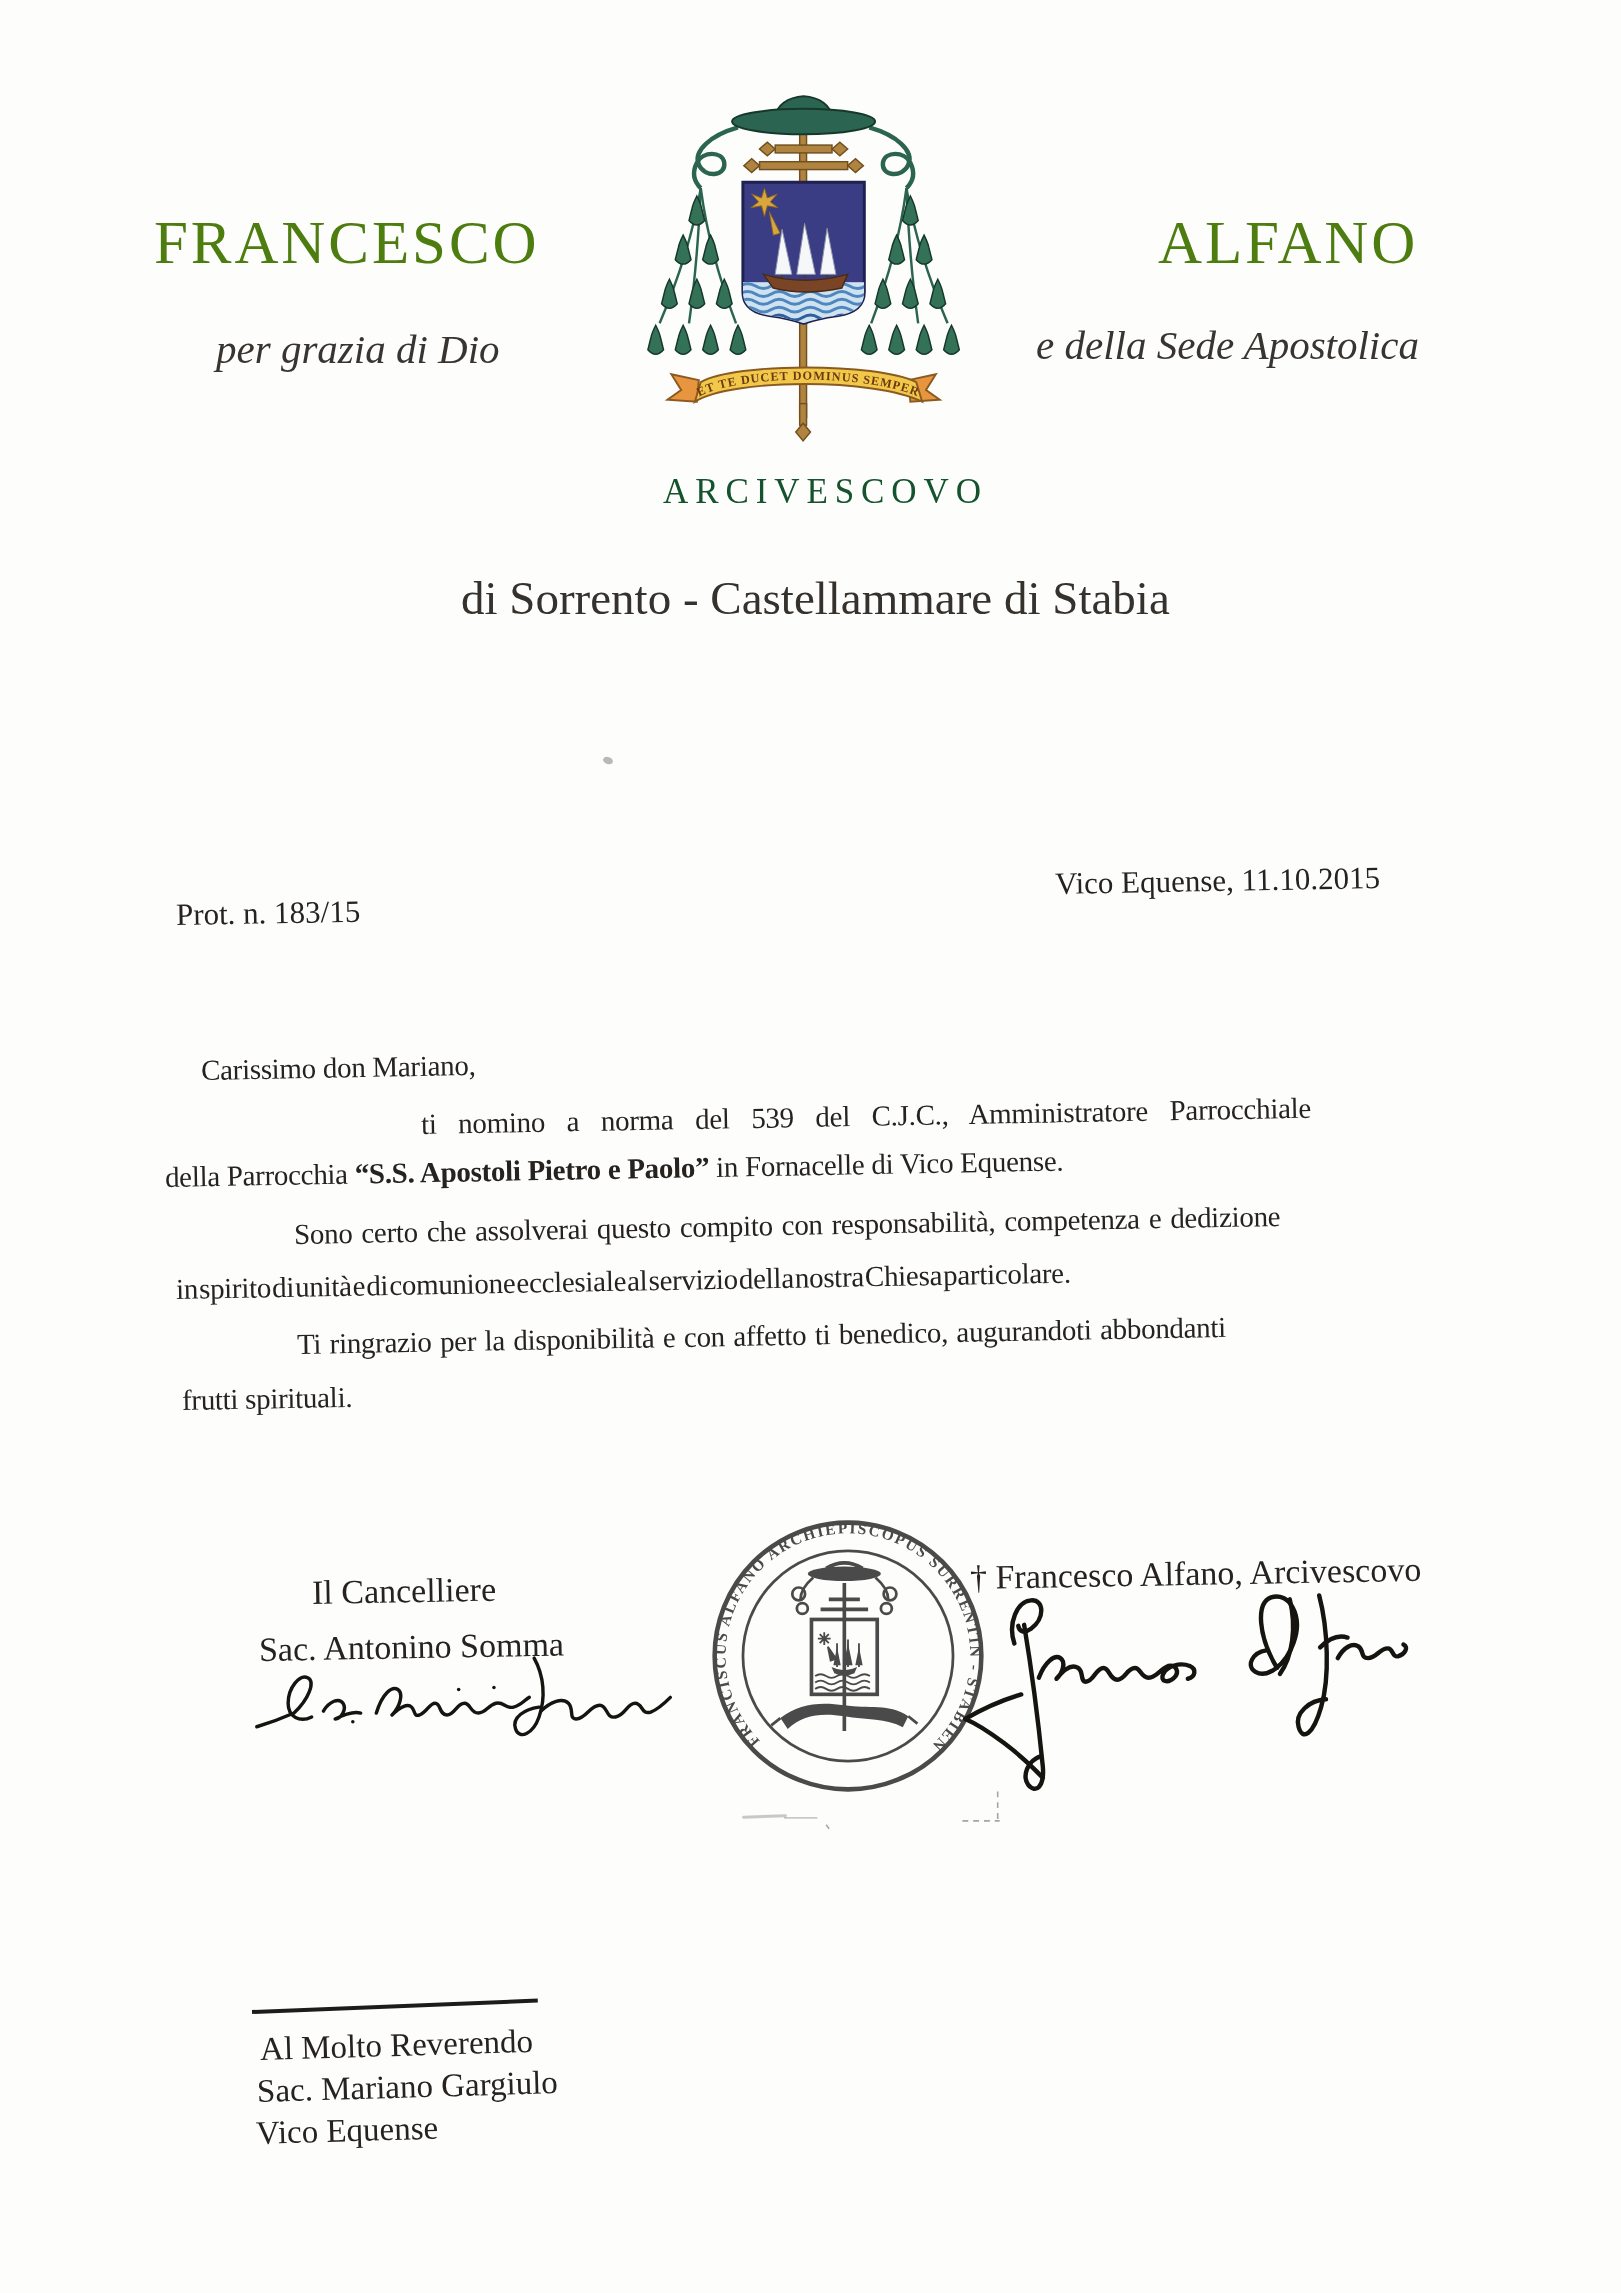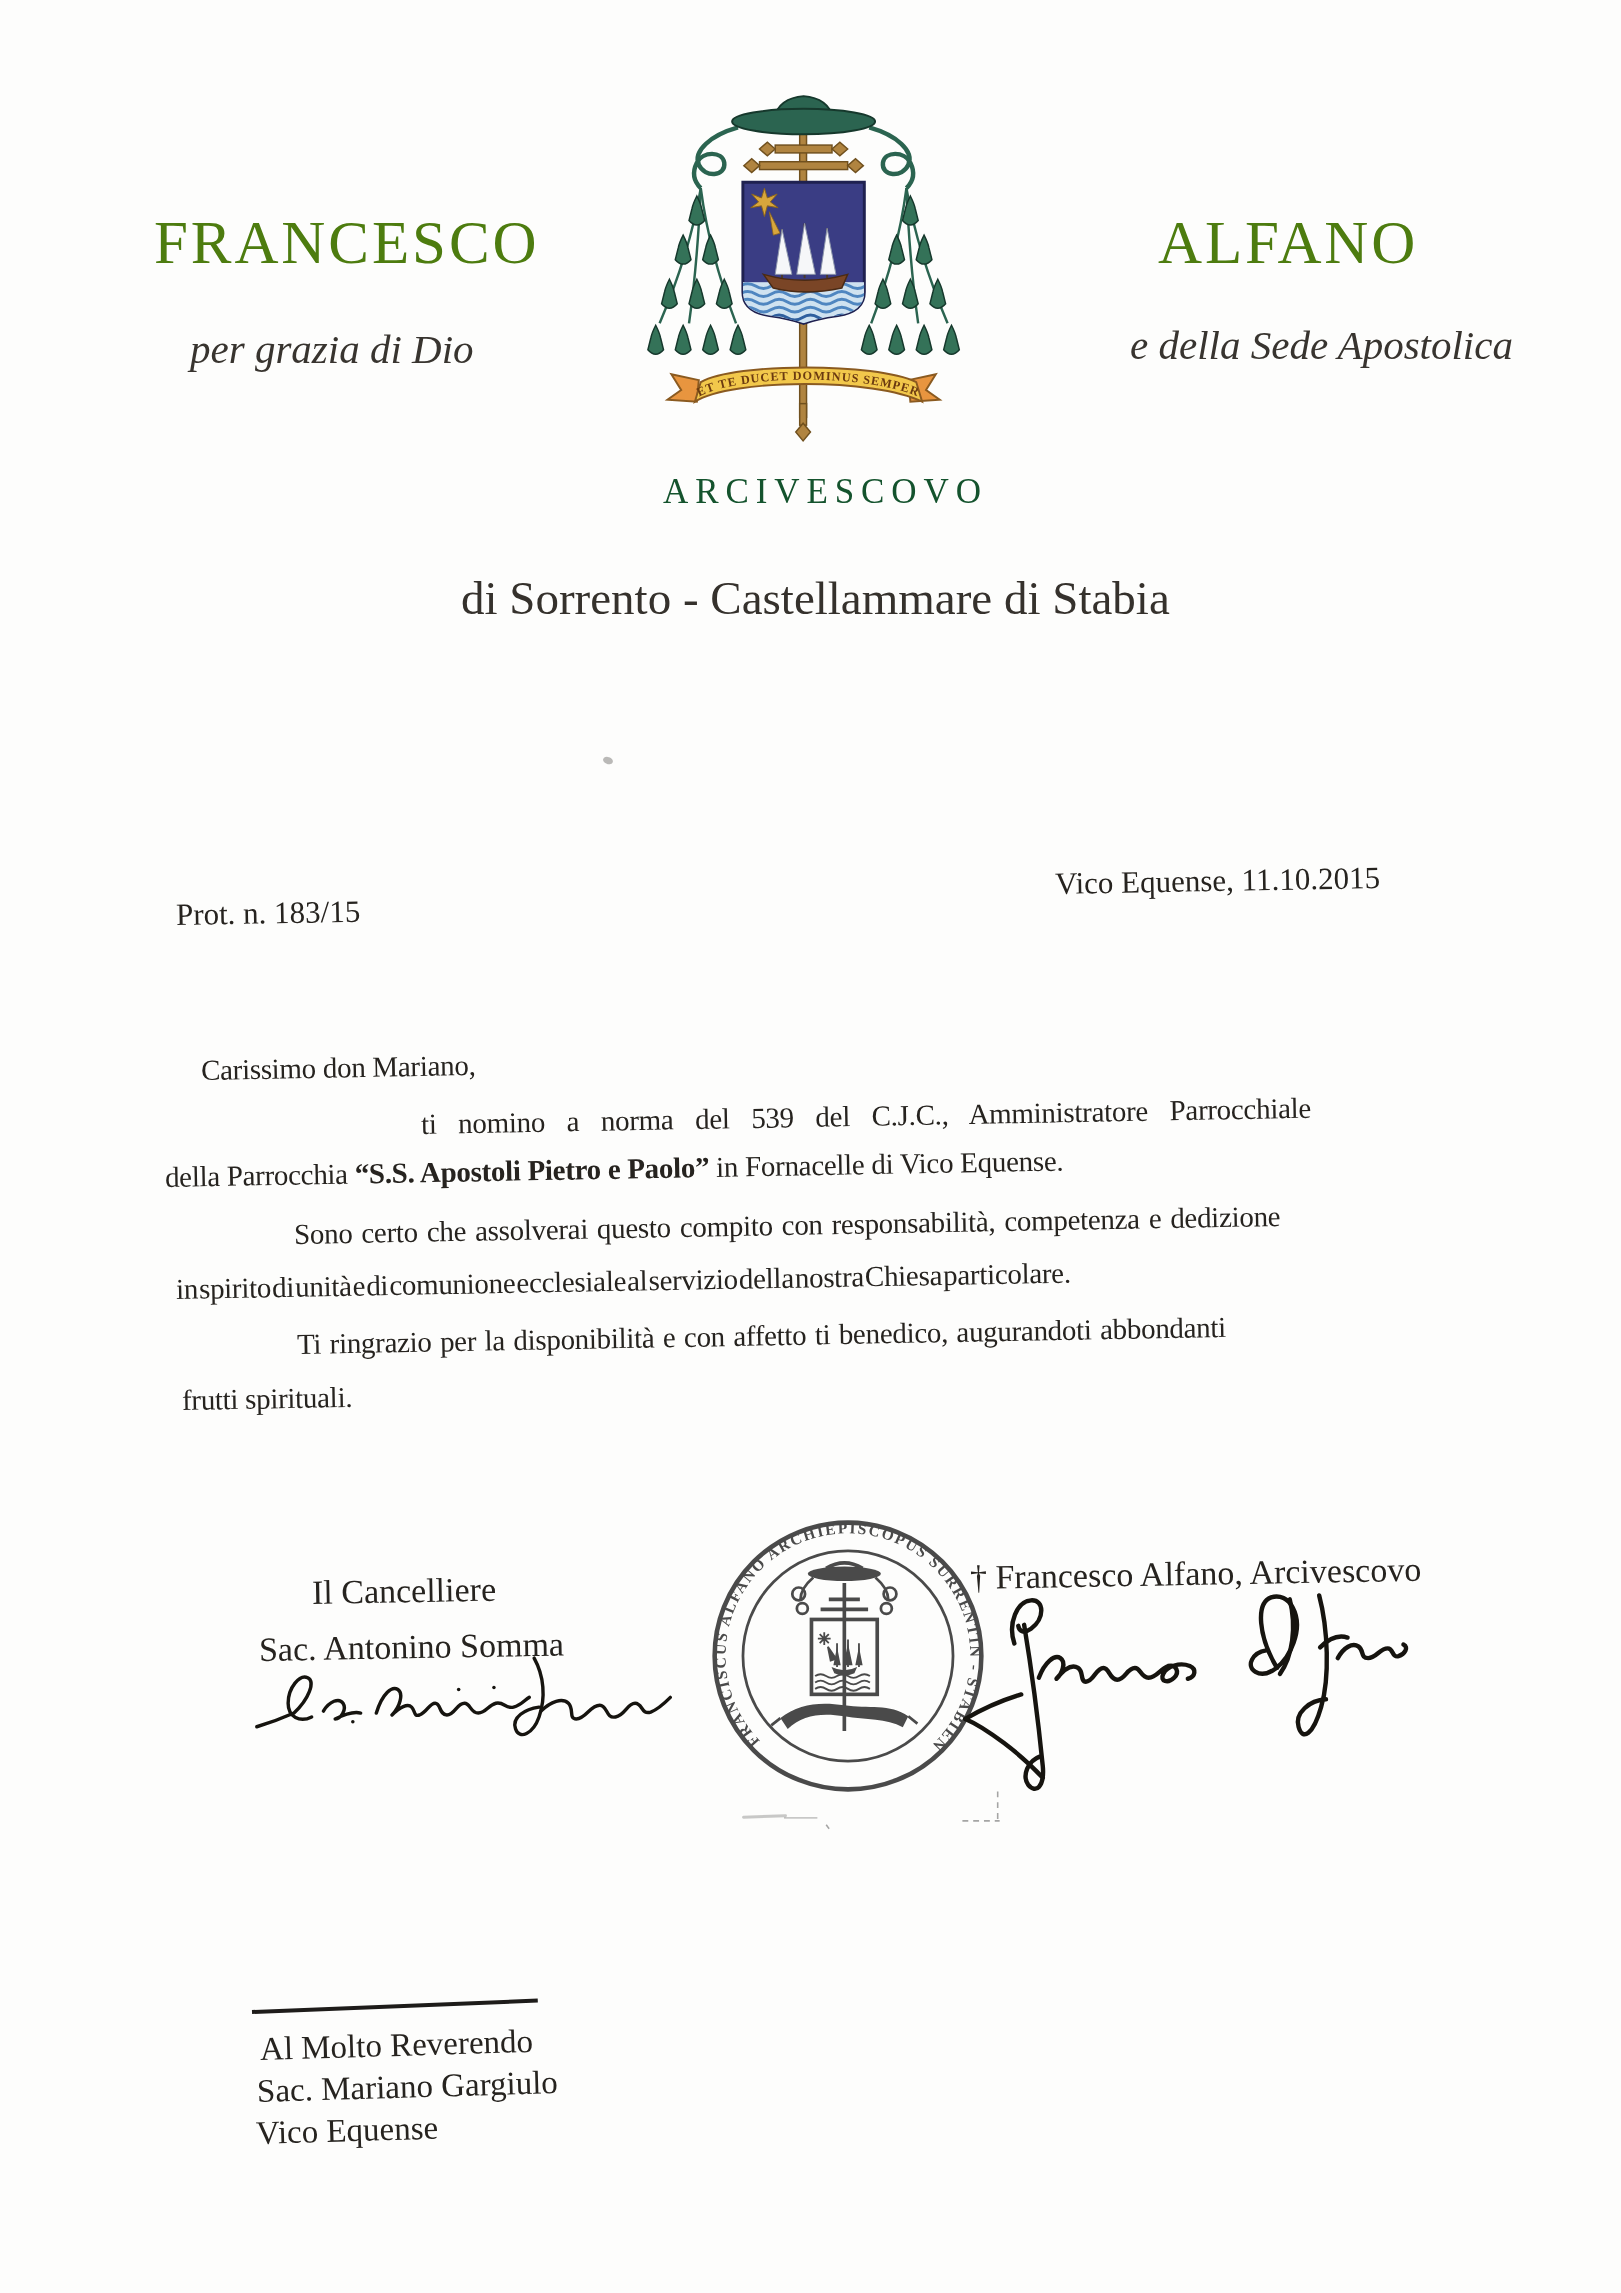--- a/index.html
+++ b/index.html
@@ -28,22 +28,22 @@
   svg{position:absolute;overflow:visible;}
   .sigpath{fill:none;stroke:#16140f;stroke-linecap:round;stroke-linejoin:round;}
 </style>
 </head>
 <body>
 
 <div class="page">
 
   <div class="abs display-name" style="left:154px;top:208px;">FRANCESCO</div>
   <div class="abs display-name" style="left:1158px;top:208px;">ALFANO</div>
-  <div class="abs lh-italic" style="left:190px;top:325px;">per grazia di Dio</div>
-  <div class="abs lh-italic" style="left:1130px;top:321px;text-align:right;">e della Sede Apostolica</div>
+  <div class="abs lh-italic" style="left:216px;top:325px;">per grazia di Dio</div>
+  <div class="abs lh-italic" style="left:1036px;top:321px;text-align:right;">e della Sede Apostolica</div>
   <div class="abs lh-title" style="left:663px;top:472px;">ARCIVESCOVO</div>
   <div class="abs lh-diocese" style="left:461px;top:571px;">di Sorrento - Castellammare di Stabia</div>
 
   <svg style="left:642px;top:86px;" width="333" height="363" viewBox="0 0 340 370">
     <defs>
       <path id="tas" d="M0,0 C-2,4 -4,8 -5,13 L-8,25 C-3,31 3,31 8,25 L5,13 C4,8 2,4 0,0 Z"></path>
       <clipPath id="sclip">
         <path d="M103,98 H227 V210 Q227,230 200,234 Q178,237 165,242 Q152,237 130,234 Q103,230 103,210 Z"></path>
       </clipPath>
     </defs>

